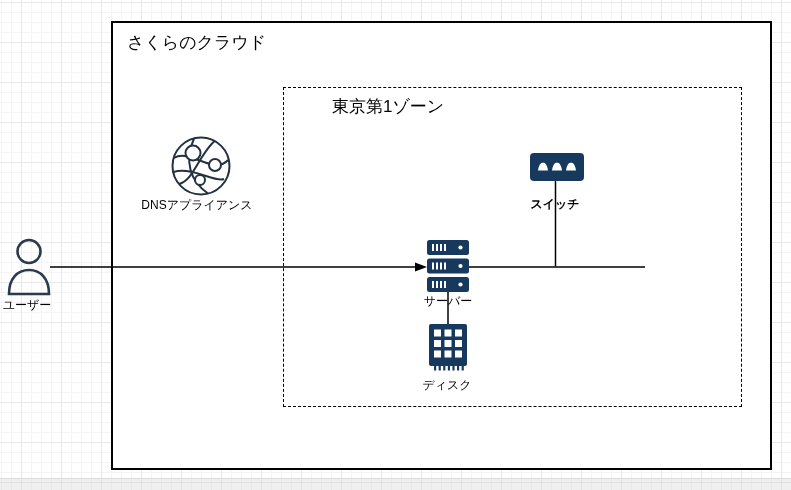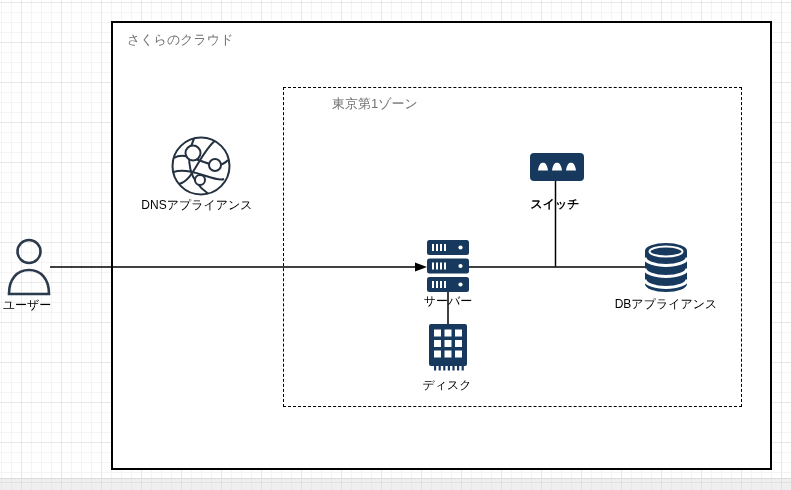--- a/index.html
+++ b/index.html
@@ -21,21 +21,21 @@
   }
   .offpage{
     position:absolute;left:0;top:478px;width:791px;height:12px;
     background:rgba(210,210,210,0.35);
     border-top:1px solid #dcdcdc;
   }
   .container-rect{position:absolute;background:#ffffff;box-sizing:border-box;}
   .cloud-rect{left:111px;top:21px;width:661px;height:449px;border:2px solid #000;}
   .zone-rect{left:283px;top:87px;width:459px;height:320px;border:1.5px dashed #000;}
   .container-label{
-    position:absolute;font-size:13px;color:#737373;white-space:nowrap;
+    position:absolute;font-size:17px;color:#000000;white-space:nowrap;
   }
   .cloud-label{left:14px;top:8px;}
   .zone-label{left:8px;top:7px;margin-left:40px;}
   #edges{position:absolute;left:0;top:0;width:791px;height:490px;}
   .edge-line{stroke:#000;stroke-width:1.5;}
   .node{position:absolute;}
   .node-label{
     position:absolute;font-size:12px;color:#000;white-space:nowrap;
     transform:translateX(-50%);
   }
@@ -147,24 +147,14 @@
         <rect x="5" y="41" width="2" height="7"></rect>
           <rect x="9" y="41" width="2" height="7"></rect>
         <rect x="13" y="41" width="2" height="7"></rect>
           <rect x="17" y="41" width="2" height="7"></rect>
         <circle cx="33.5" cy="44.5" r="2.1"></circle>
       </g>
     </svg>
     <div class="node-label" style="left:21px;top:53px;">サーバー</div>
   </div>
 
-  <div class="node" style="left:644px;top:242px;">
-    <svg width="44" height="51" viewBox="0 0 44 51">
-      <path class="navy" d="M1,9 a21,8 0 0 1 42,0 v33 a21,8 0 0 1 -42,0 z"></path>
-      <ellipse cx="22" cy="9.5" rx="16.5" ry="5" fill="none" stroke="#ffffff" stroke-width="2"></ellipse>
-      <path d="M1,15.5 a21,8 0 0 0 42,0" fill="none" stroke="#ffffff" stroke-width="3"></path>
-      <path d="M1,26.5 a21,8 0 0 0 42,0" fill="none" stroke="#ffffff" stroke-width="3"></path>
-      <path d="M1,37.5 a21,8 0 0 0 42,0" fill="none" stroke="#ffffff" stroke-width="3"></path>
-    </svg>
-    <div class="node-label" style="left:22px;top:54px;">DBアプライアンス</div>
-  </div>
 
 </div>
 
 </body></html>

